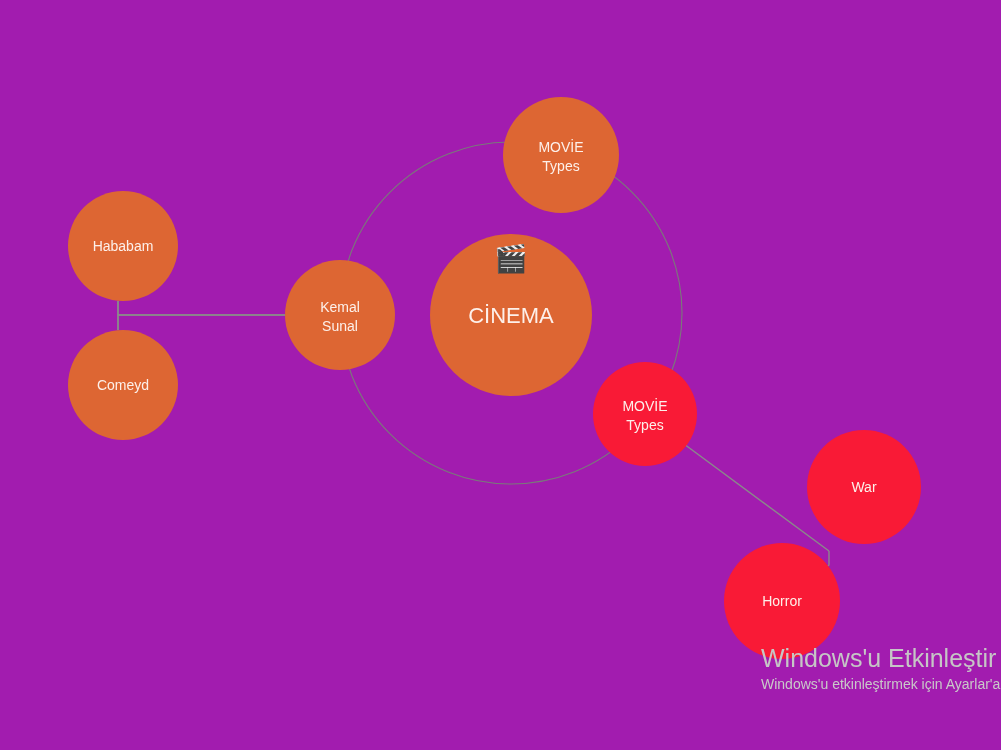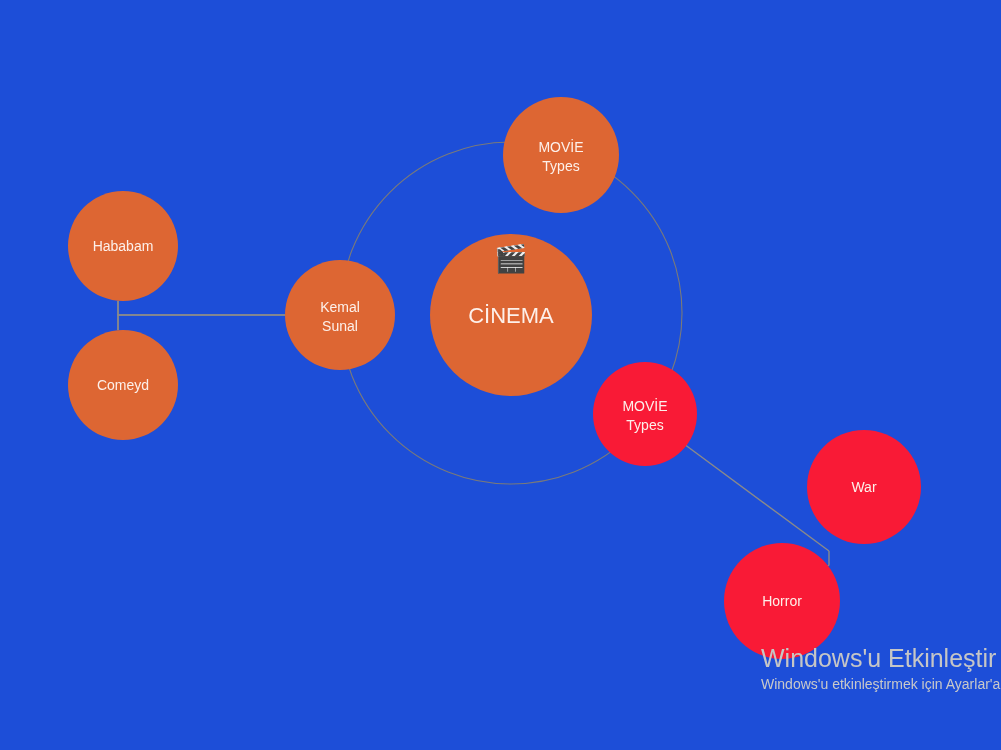--- a/index.html
+++ b/index.html
@@ -13,21 +13,21 @@
     height: 750px;
     overflow: hidden;
     font-family: "Liberation Sans", sans-serif;
     position: relative;
   }
   #stage {
     position: absolute;
     left: 0; top: 0;
     width: 1001px;
     height: 750px;
-    background: #1d4ed8;
+    background: #a21caf;
   }
   #graph-svg {
     position: absolute;
     left: 0; top: 0;
     width: 1001px;
     height: 750px;
     display: block;
   }
   .node-label {
     font-family: "Liberation Sans", sans-serif;

